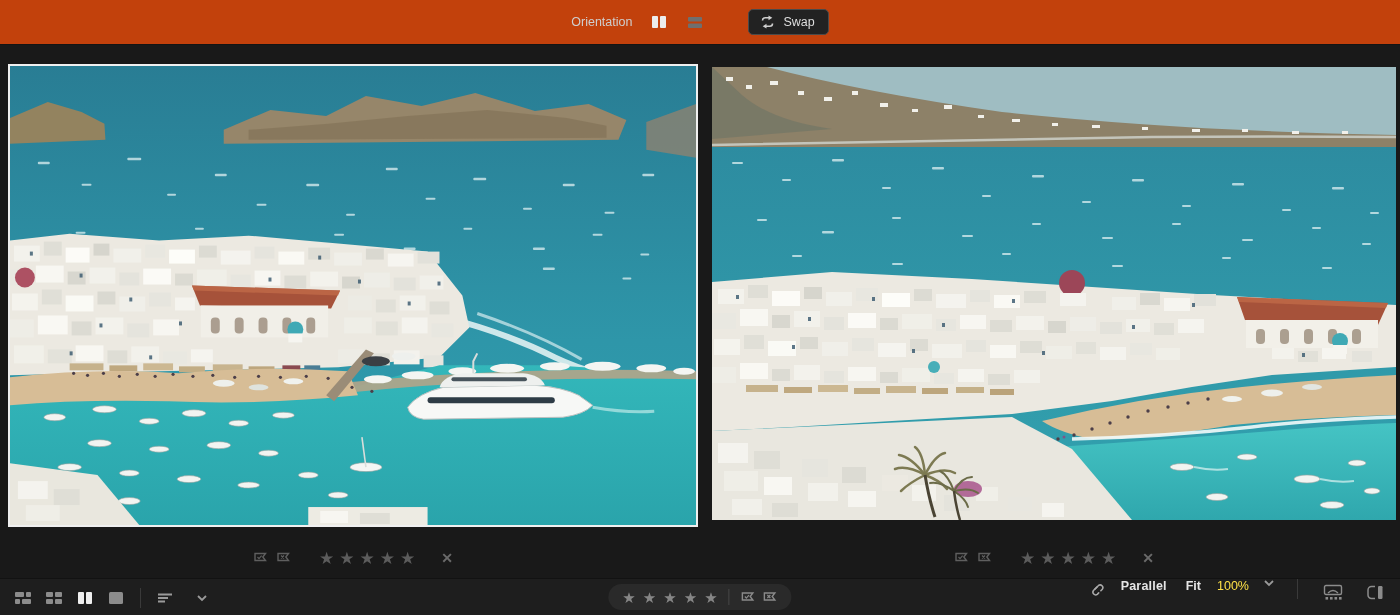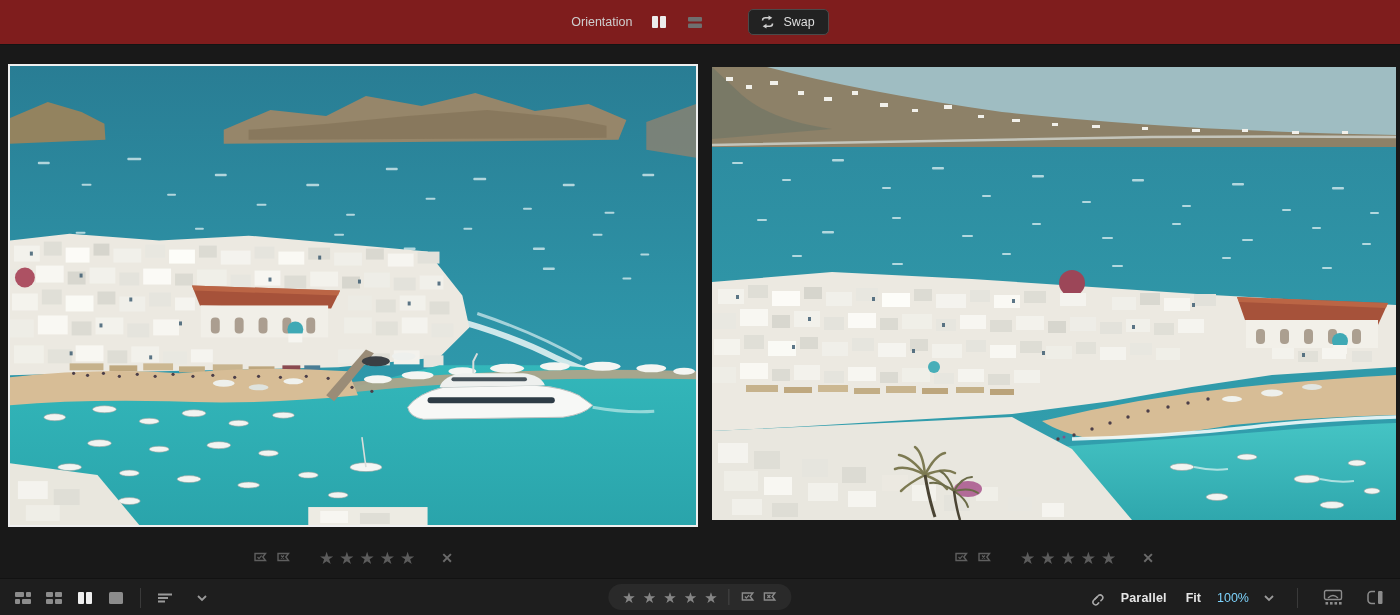--- a/index.html
+++ b/index.html
@@ -2,21 +2,21 @@
 <html><head>
 <meta charset="utf-8">
 <style>
   * { margin:0; padding:0; box-sizing:border-box; }
   html,body { width:1400px; height:615px; background:#191919; overflow:hidden;
               font-family:"Liberation Sans", sans-serif; }
   .app { position:relative; width:1400px; height:615px; background:#191919; }
 
   
   .top-bar { position:absolute; left:0; top:0; width:100%; height:45px;
-             background:#7f1d1d; display:flex; align-items:center; justify-content:center; gap:10px;
+             background:#c2410c; display:flex; align-items:center; justify-content:center; gap:10px;
              border-bottom:1px solid #141414; }
   .orientation-label { color:#cfcfcf; font-size:12.5px; margin-right:4px; }
   .icon-btn { display:flex; align-items:center; justify-content:center;
               width:26px; height:26px; border:none; background:transparent; cursor:pointer; border-radius:3px; }
   .swap-btn { display:flex; align-items:flex-end; gap:7px; margin-left:30px;
               background:#222222; border:1px solid #4a4a4a; border-radius:5px;
               color:#dedede; font-size:12.5px; padding:5px 13px 5px 10px; cursor:pointer; }
 
   
   .compare-area { position:absolute; left:0; top:45px; width:1400px; height:533px; background:#191919; }
@@ -37,24 +37,24 @@
   .bottom-bar { position:absolute; left:0; bottom:0; width:100%; height:37px;
                 background:#1e1e1e; border-top:1px solid #121212; }
   .bb-left { position:absolute; left:10px; top:0; height:37px; display:flex; align-items:center; gap:5px; }
   .bb-sep { width:1px; height:20px; background:#3a3a3a; margin:0 6px; }
   .bb-center { position:absolute; left:50%; top:50%; transform:translate(-50%,-50%);
                height:26px; background:#2a2a2a; border-radius:13px;
                display:flex; align-items:center; padding:0 14px; }
   .bb-center .stars { display:flex; align-items:center; gap:7px; }
   .bb-star { color:#868686; font-size:15px; line-height:15px; cursor:pointer; }
   .bb-center .divider { width:1px; height:16px; background:#474747; margin:0 11px; }
-  .bb-right { position:absolute; right:12px; top:0; height:37px; display:flex; align-items:center; gap:16px; }
+  .bb-right { position:absolute; right:12px; top:0; height:37px; display:flex; align-items:flex-start; gap:16px; }
   .zoom-mode { color:#e6e6e6; font-size:12.5px; font-weight:bold; letter-spacing:.2px; cursor:pointer; }
   .zoom-fit  { color:#e6e6e6; font-size:12.5px; font-weight:bold; margin-left:3px; cursor:pointer; }
-  .zoom-val  { color:#7dd3fc; font-size:12.5px; cursor:pointer; }
+  .zoom-val  { color:#fde047; font-size:12.5px; cursor:pointer; }
 </style>
 </head>
 <body>
 
 <div class="app">
 
   <header class="top-bar">
     <span class="orientation-label">Orientation</span>
     <button class="icon-btn" title="">
       <svg width="18" height="16" viewBox="0 0 18 16">

